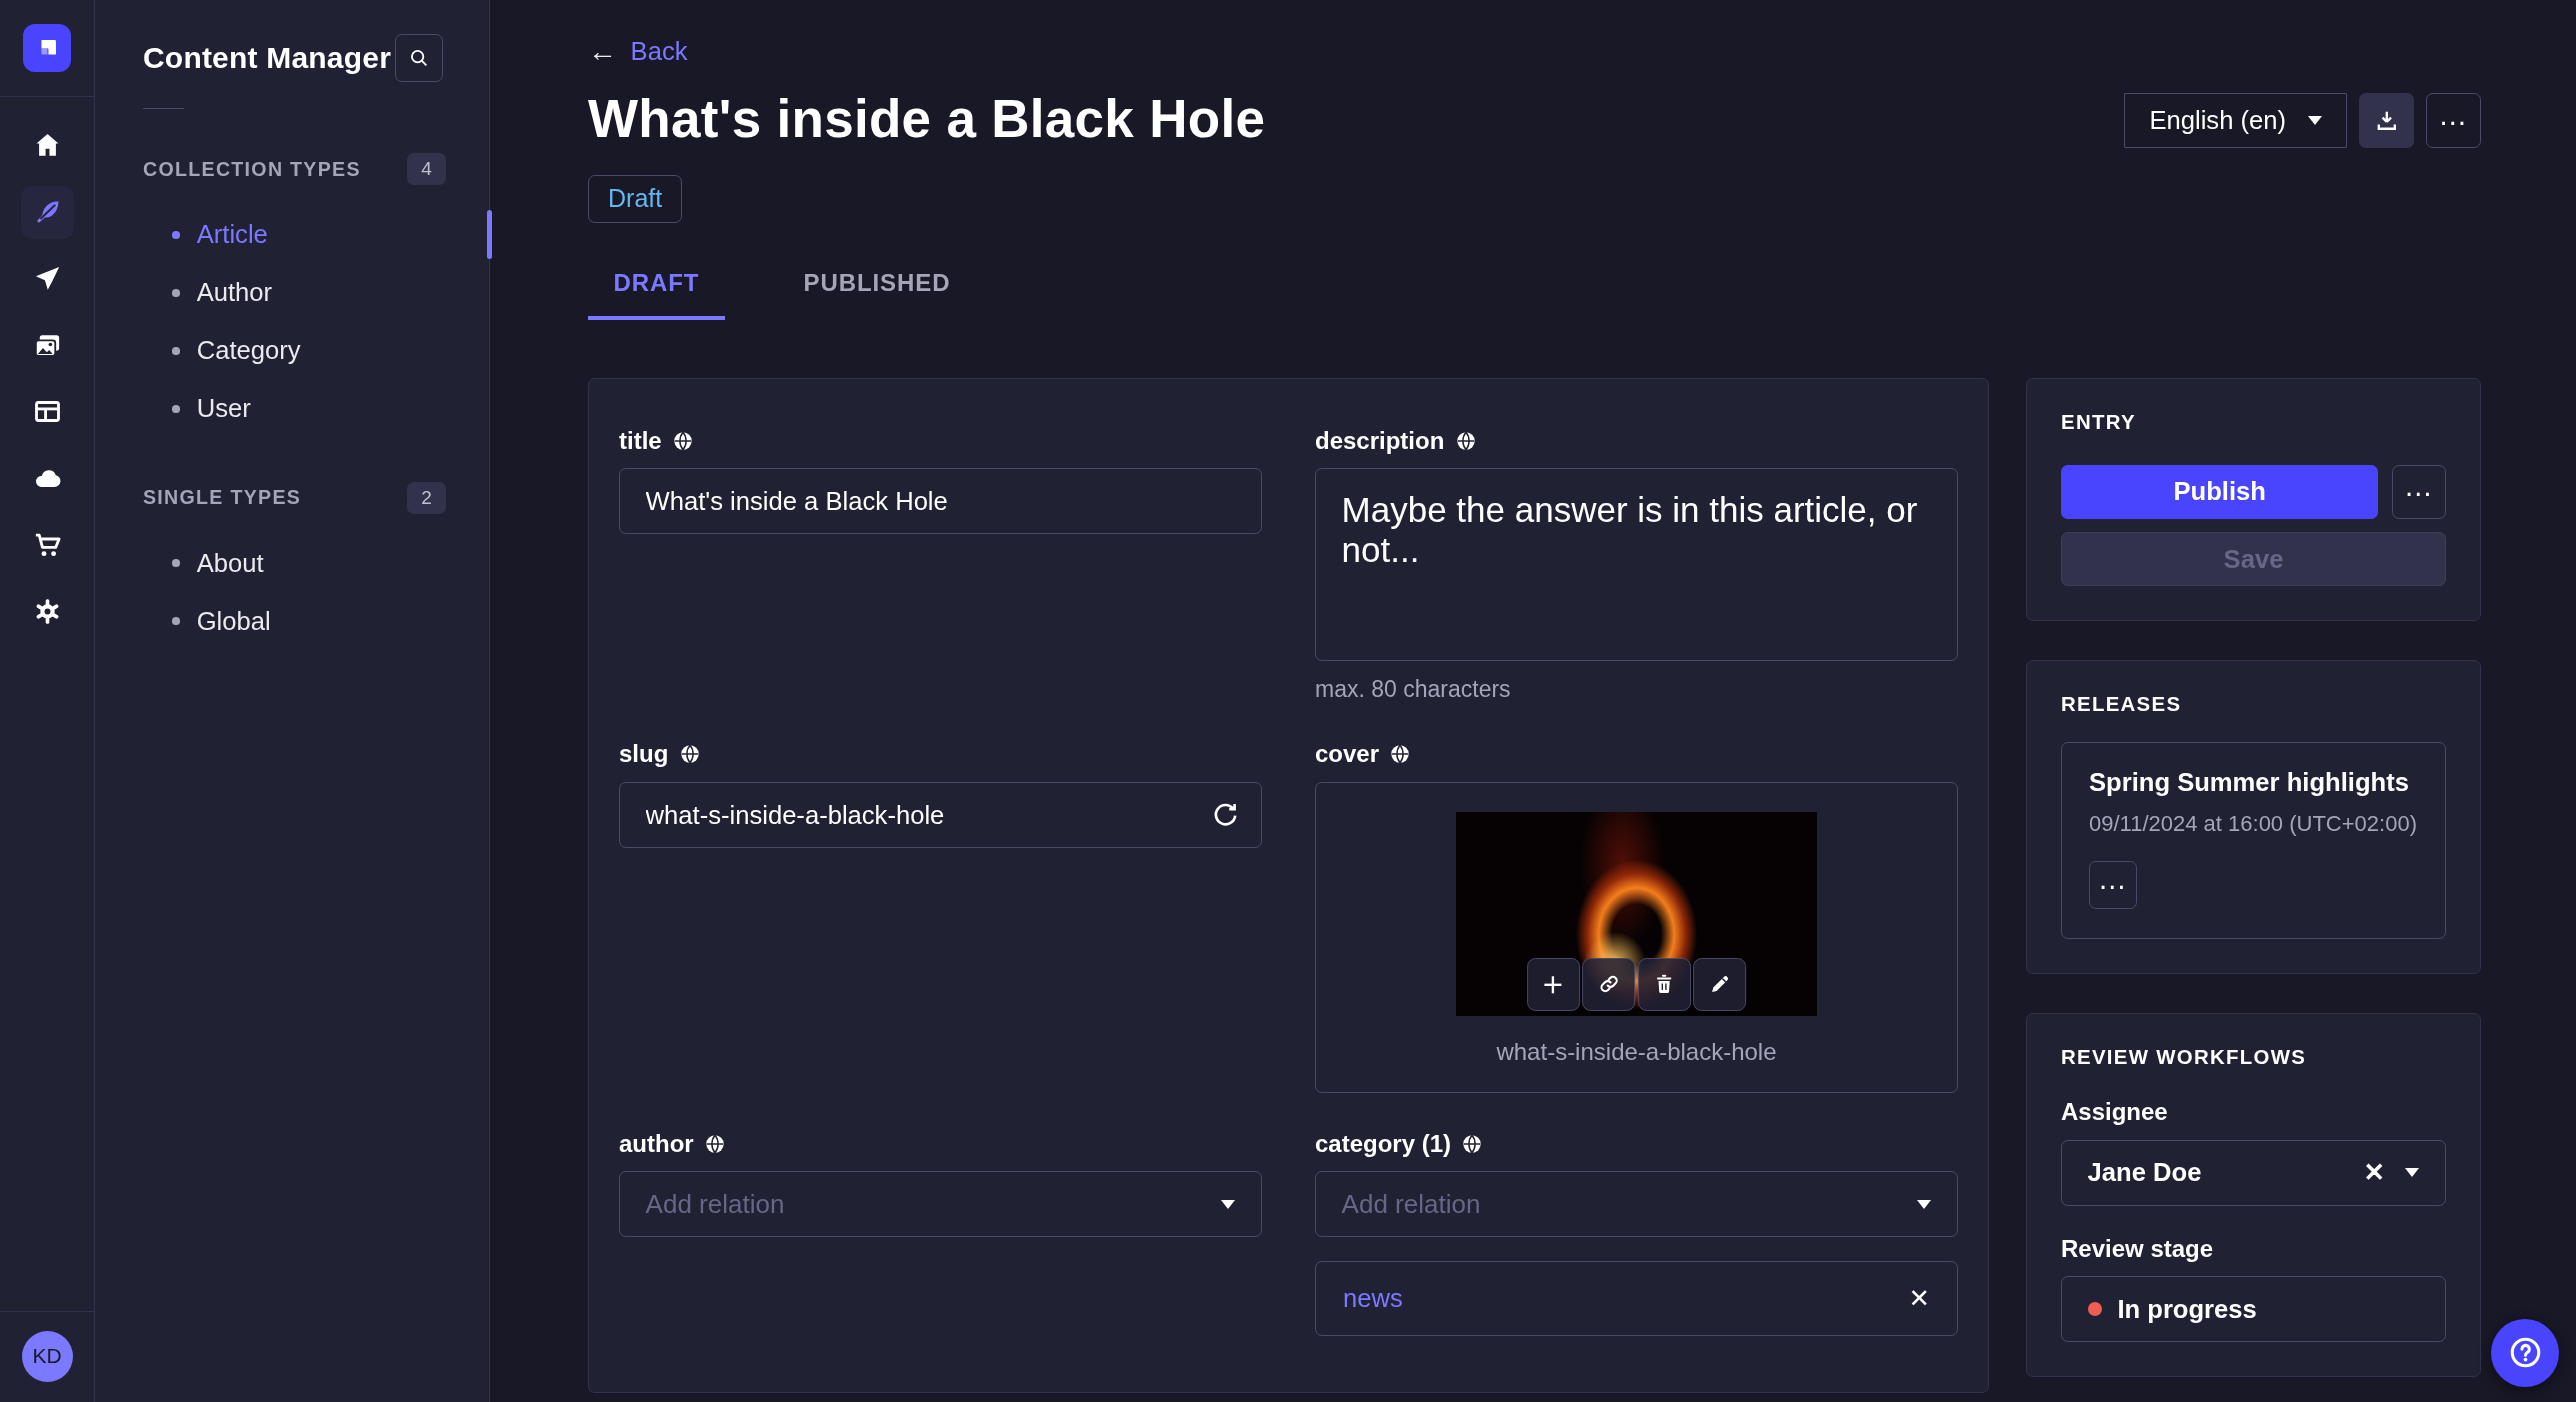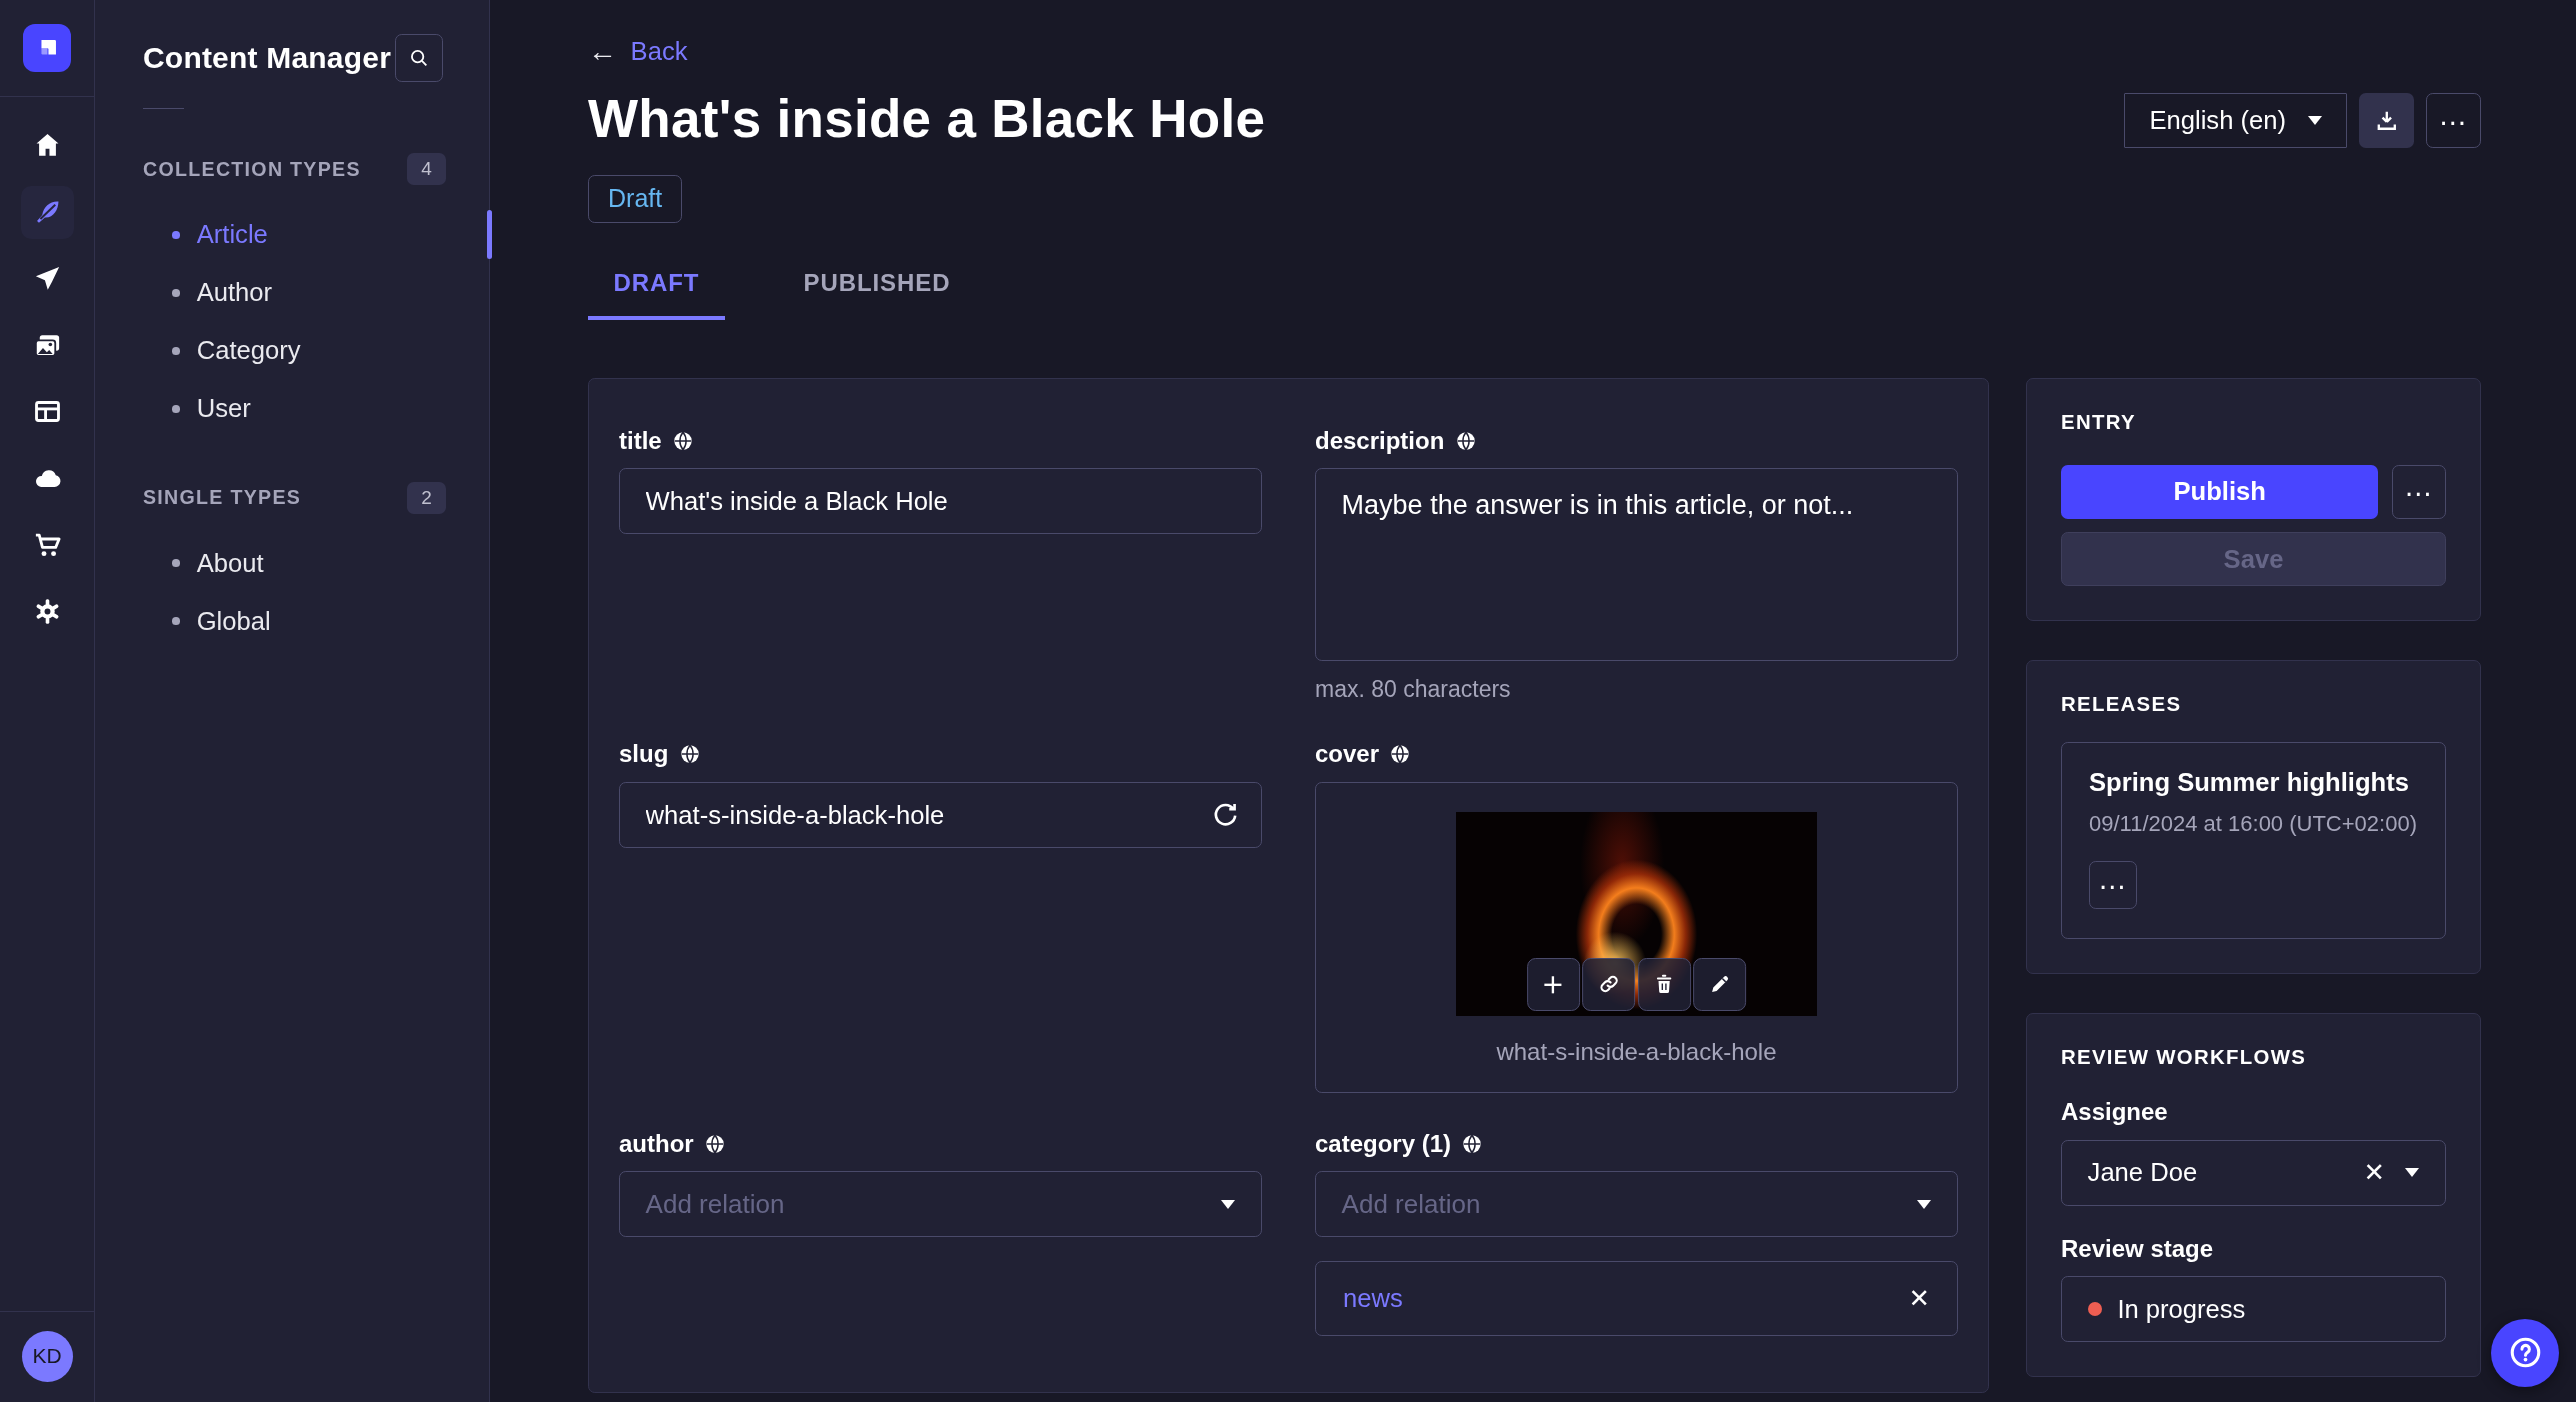--- a/index.html
+++ b/index.html
@@ -91,21 +91,21 @@
   .field-label svg { width:22px; height:22px; }
   .text-input {
     margin-top:13.6px; height:66px; width:100%; border:0.9px solid #4a4a6a; border-radius:6.8px; background:#212134;
     color:#ffffff; font-size:25.6px; padding:0 25.6px; font-family:"Liberation Sans",sans-serif; outline:none;
   }
   .slug-wrap { position:relative; }
   .slug-wrap .text-input { padding-right:77px; }
   .slug-refresh { position:absolute; right:22px; top:50%; transform:translateY(-50%); margin-top:6.8px; cursor:pointer; }
   .textarea {
     margin-top:13.6px; height:193px; border:0.9px solid #4a4a6a; border-radius:6.8px; background:#212134;
-    font-size:27px; padding:20.4px 25.6px; cursor:text;
+    font-size:35px; padding:20.4px 25.6px; cursor:text;
   }
   .hint { margin-top:15.3px; font-size:23px; color:#a5a5ba; }
   .cover-box {
     margin-top:13.6px; border:0.9px solid #4a4a6a; border-radius:6.8px; padding:29px 0 25.6px;
     display:flex; flex-direction:column; align-items:center;
   }
   .cover-img {
     position:relative; width:361px; height:204px; background:
       radial-gradient(circle 48px at 44% 74%, rgba(255,196,90,.95), rgba(255,140,40,0) 65%),
       radial-gradient(ellipse 82px 101px at 50% 60%, rgba(0,0,0,0) 30%, rgba(255,132,30,.95) 46%, rgba(160,45,8,.85) 60%, rgba(60,10,2,0) 74%),
@@ -145,21 +145,21 @@
   }
   .release-card { margin-top:25.6px; border:0.9px solid #4a4a6a; border-radius:6.8px; overflow:hidden; }
   .release-status { background:#181826; padding:22px 27px; font-size:25px; color:#5cb176; }
   .release-body { padding:25.6px 27px 29px; }
   .release-name { font-size:25.6px; font-weight:bold; }
   .release-date { margin-top:13.6px; font-size:22px; color:#a5a5ba; }
   .release-more { width:48px; height:48px; margin-top:24px; }
   .small-label { font-size:24px; font-weight:bold; margin-top:29px; }
   .combo {
     margin-top:13.6px; height:66px; border:0.9px solid #4a4a6a; border-radius:6.8px; display:flex; align-items:center;
-    gap:20.4px; padding:0 25.6px; cursor:pointer;
+    gap:20.4px; padding:0 25.6px; cursor:pointer;font-weight:bold;
   }
   .combo-value { font-size:25.6px; flex:1; display:flex; align-items:center; gap:15.3px; }
   .stage-dot { width:14.5px; height:14.5px; border-radius:50%; background:#ee5e52; flex-shrink:0; }
   
   .help-fab {
     position:absolute; right:17px; bottom:15.3px; width:68px; height:68px; border-radius:50%;
     background:#4945ff; display:flex; align-items:center; justify-content:center; cursor:pointer;
     box-shadow:0 3.4px 13.6px rgba(0,0,0,.4);
   }
   .help-fab svg { width:37px; height:37px; }

